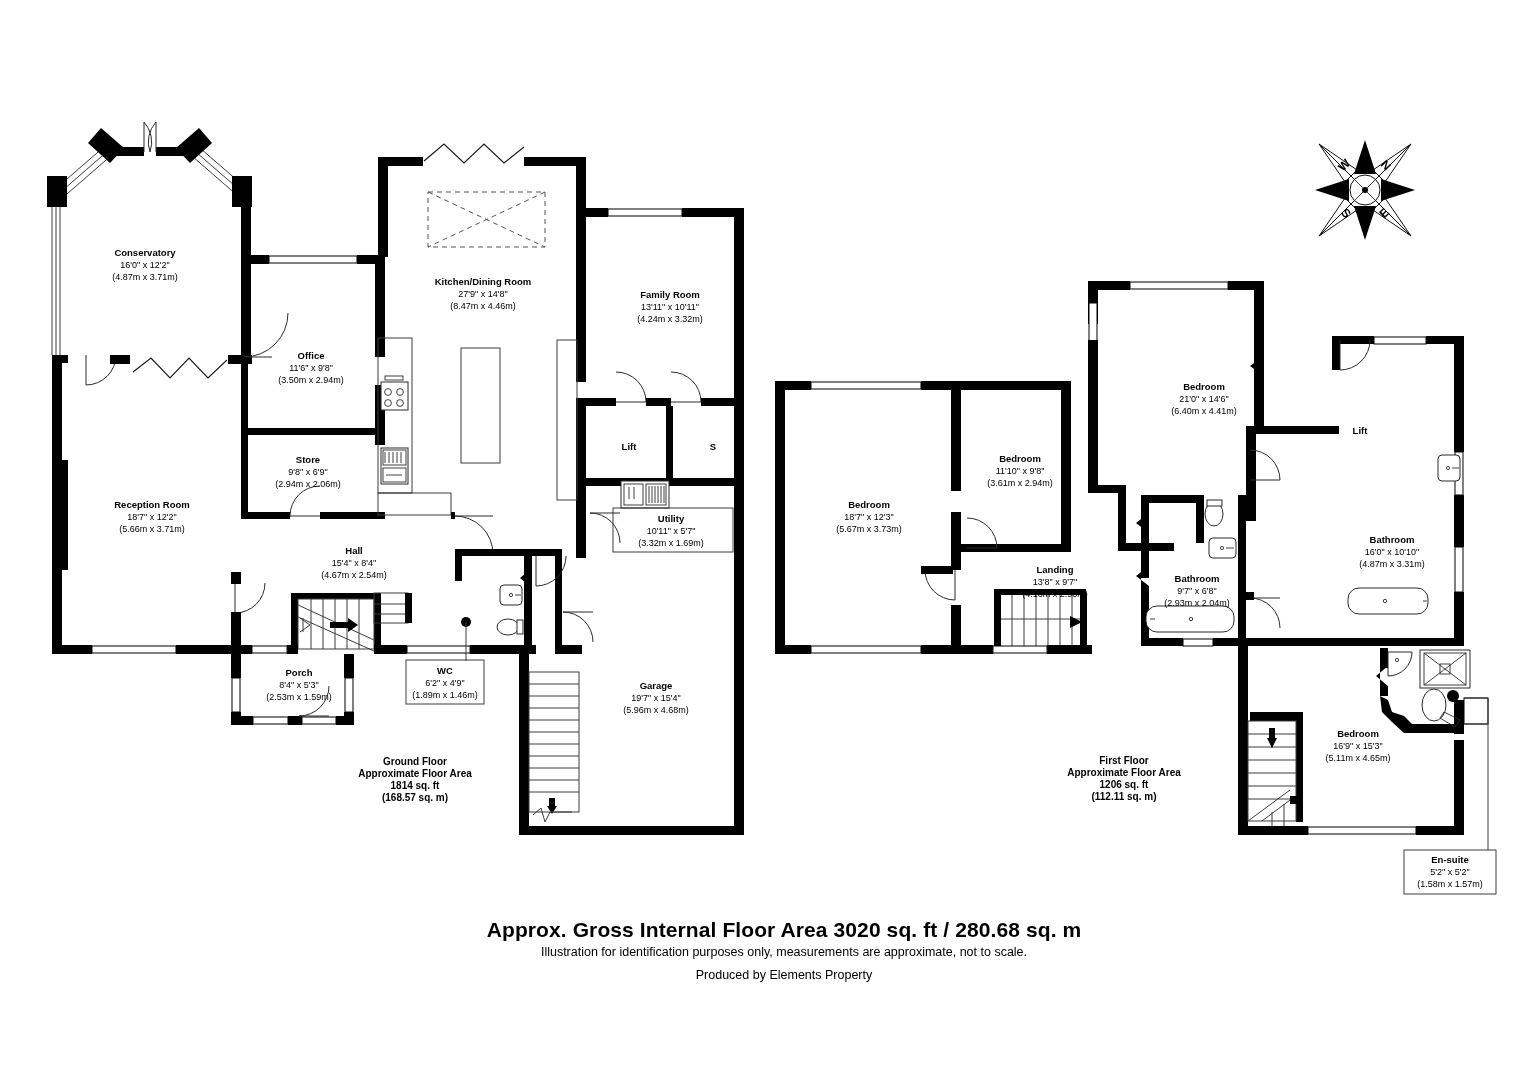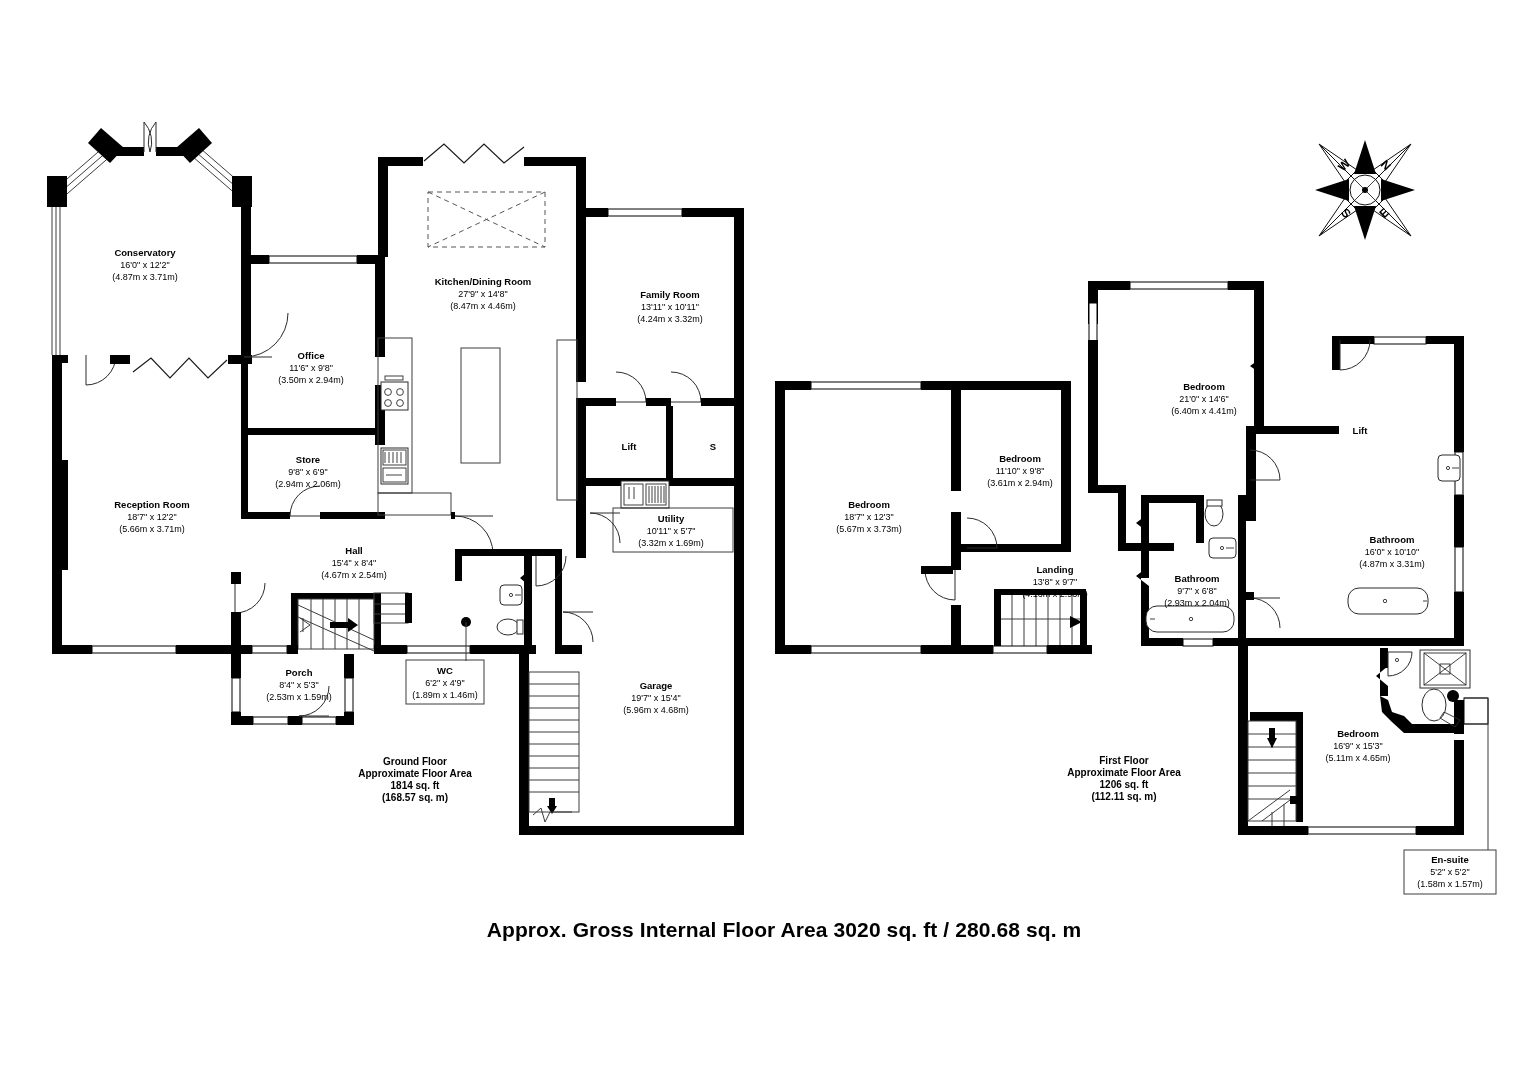--- a/index.html
+++ b/index.html
@@ -569,14 +569,20 @@
       <text x="18" y="-22" font-size="12" font-weight="bold" fill="#000" text-anchor="middle" transform="rotate(45 18 -22)">N</text>
       <text x="22" y="26" font-size="12" font-weight="bold" fill="#000" text-anchor="middle" transform="rotate(-45 22 26)">E</text>
       <text x="-22" y="26" font-size="12" font-weight="bold" fill="#000" text-anchor="middle" transform="rotate(45 -22 26)">S</text>
       <text x="-18" y="-22" font-size="12" font-weight="bold" fill="#000" text-anchor="middle" transform="rotate(-45 -18 -22)">W</text>
     </g>
   </svg>
 
   <div class="caption-wrap" style="top:918px;">
     <div class="cap1">Approx. Gross Internal Floor Area 3020 sq. ft / 280.68 sq. m</div>
   </div>
+  <div class="caption-wrap" style="top:945px;">
+    <div class="cap2">Illustration for identification purposes only, measurements are approximate, not to scale.</div>
+  </div>
+  <div class="caption-wrap" style="top:968px;">
+    <div class="cap3">Produced by Elements Property</div>
+  </div>
 
 </div>
 
 </body></html>

